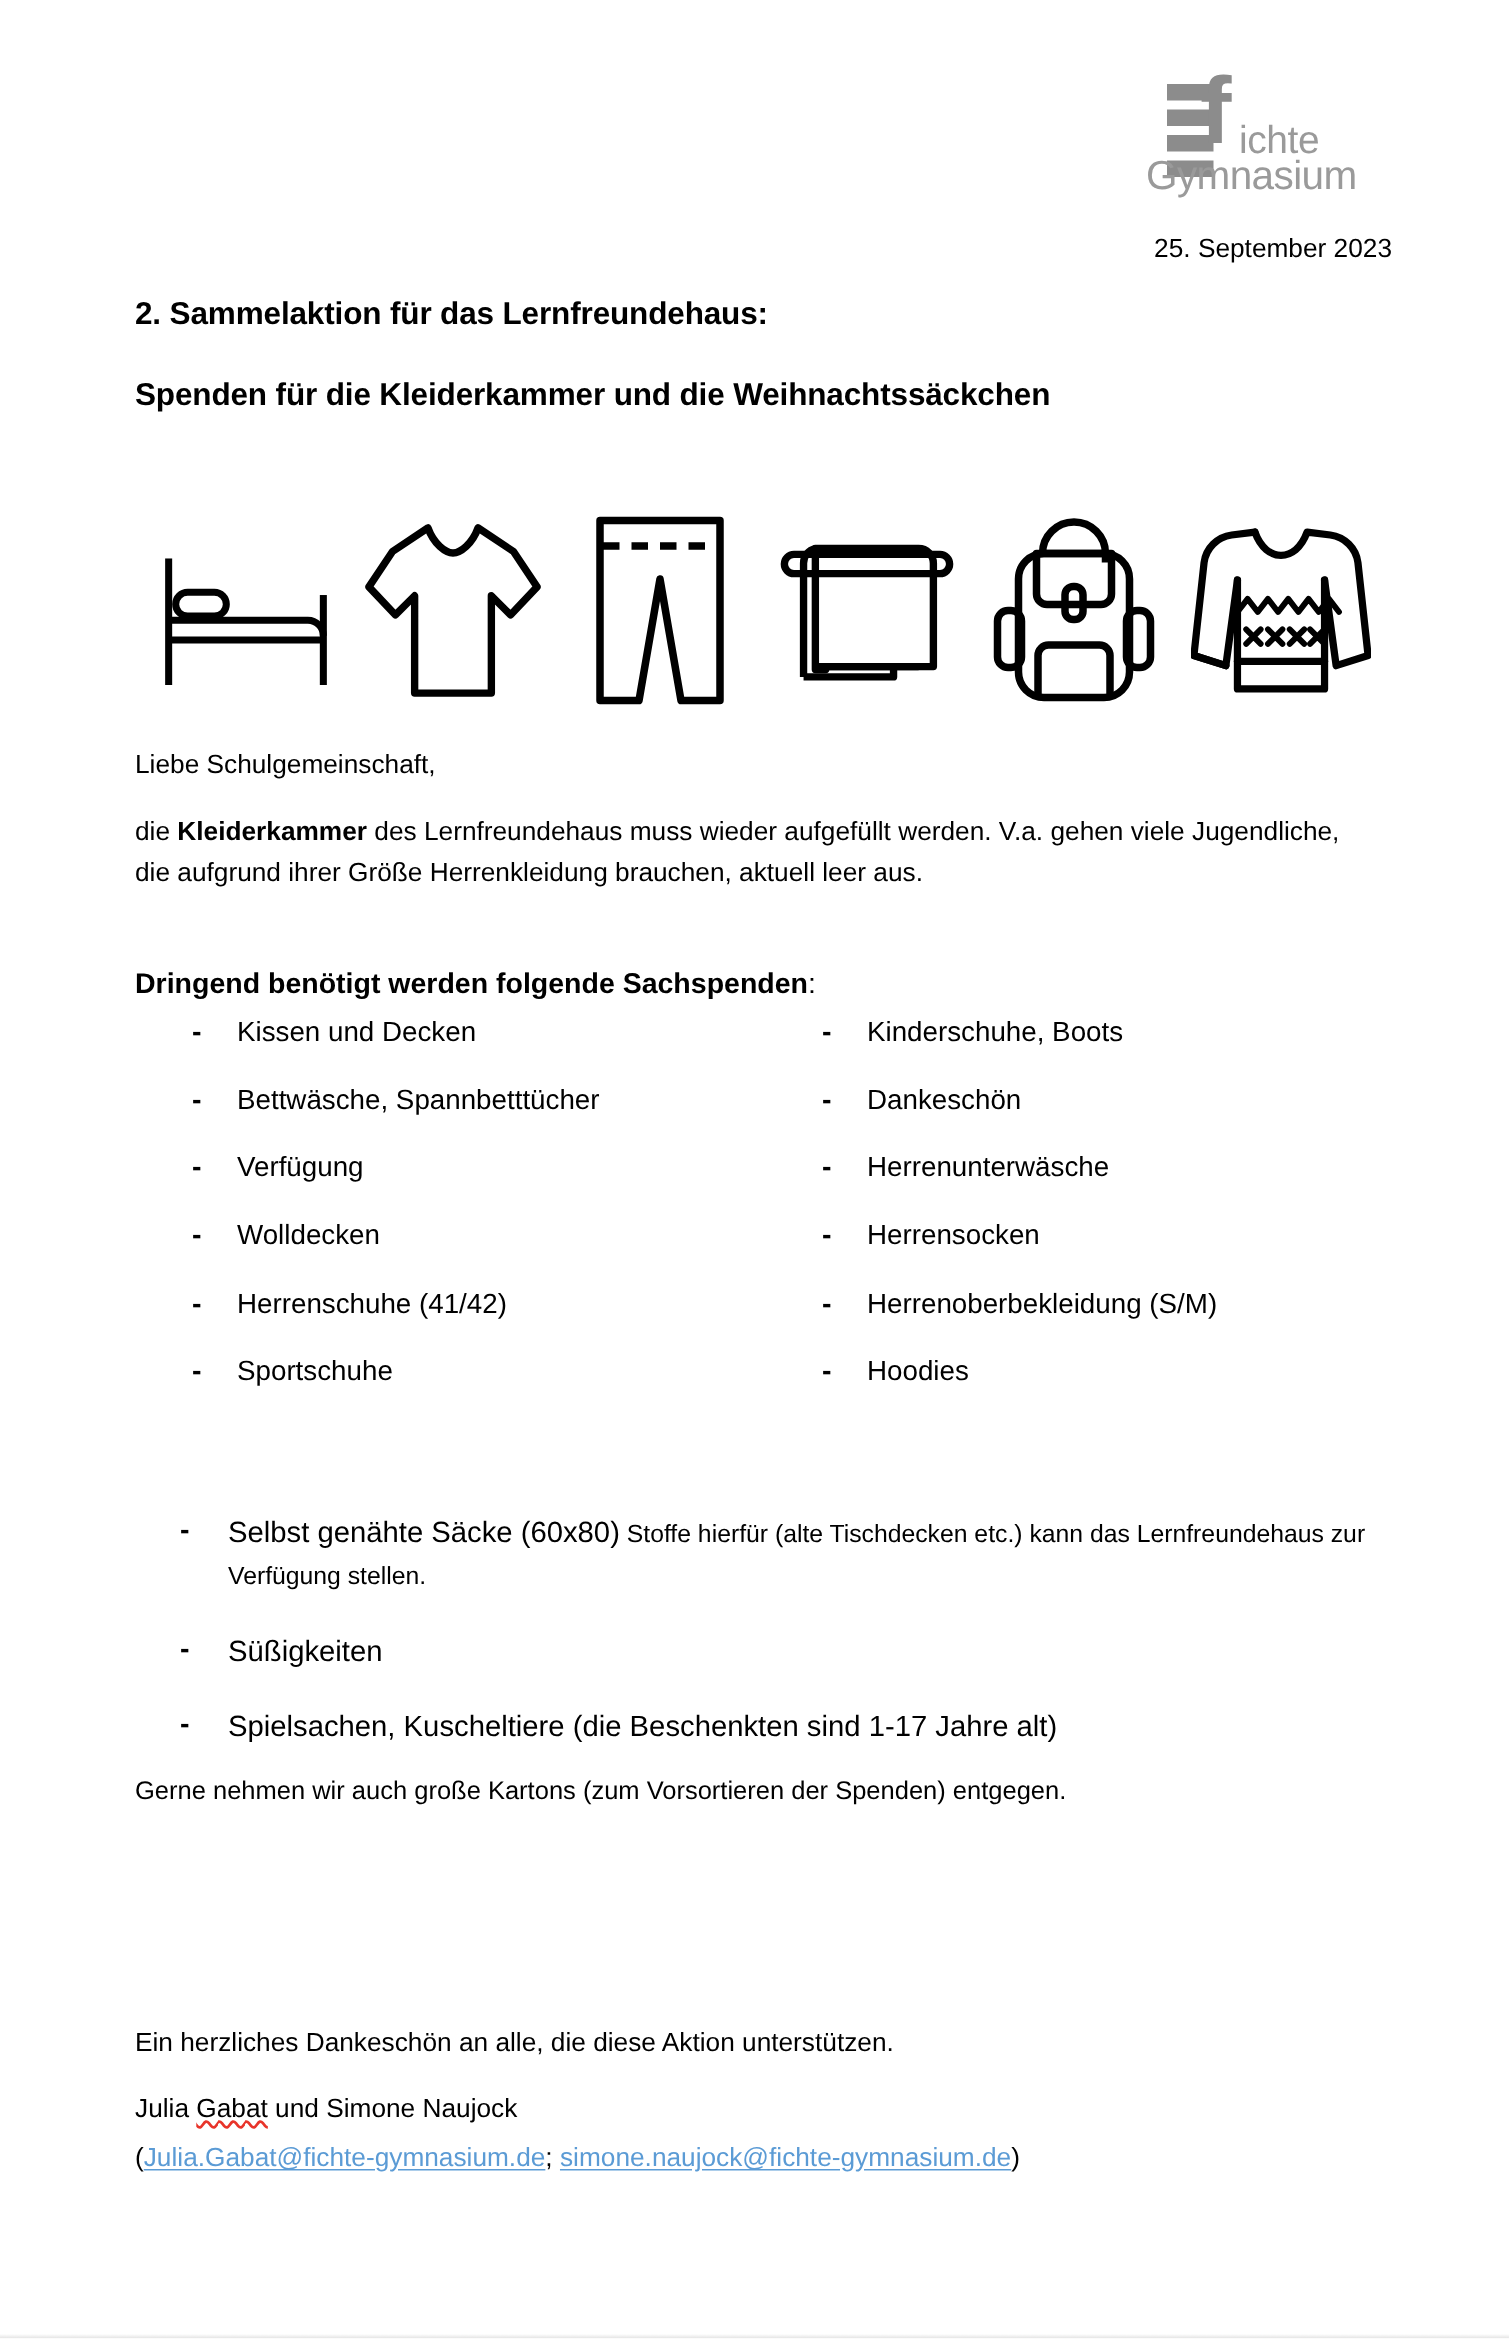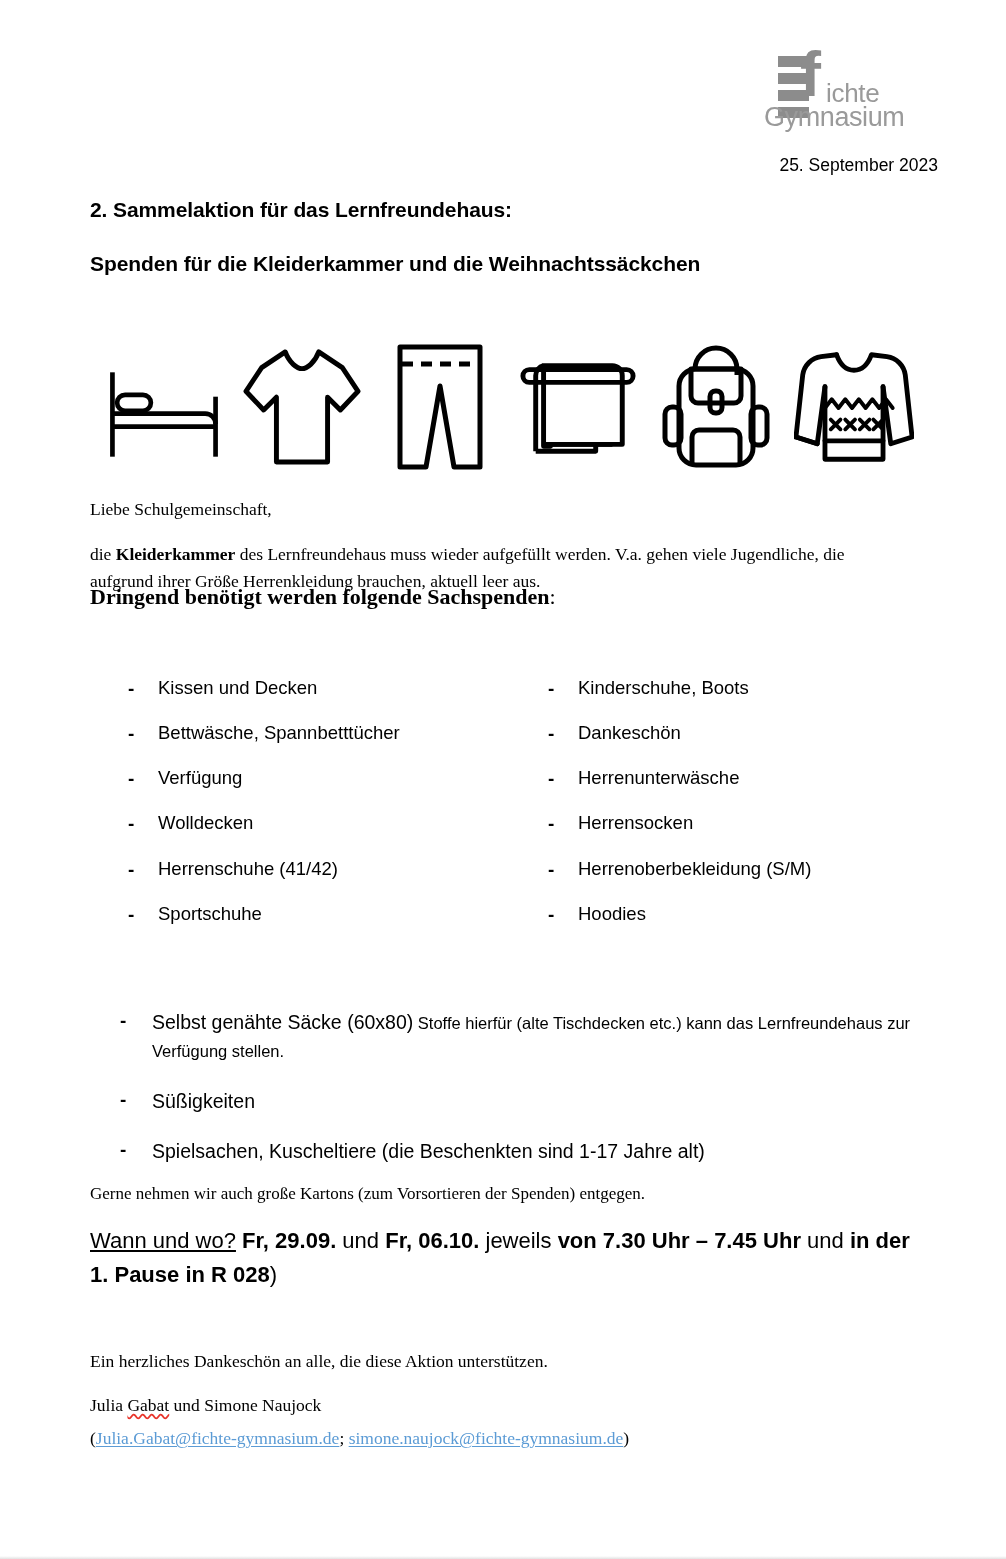--- a/index.html
+++ b/index.html
@@ -75,21 +75,21 @@
     position: absolute;
     left: -14px;
     top: 52px;
     font-size: 27px;
     line-height: 1;
     color: #9a9a9a;
     letter-spacing: -0.4px;
   }
   .doc-date {
     position: absolute;
-    right: 68px;
+    right: 78px;
     top: 155px;
     font-size: 17.5px;
     color: #000;
     white-space: nowrap;
   }
 
   
   .h-title {
     position: absolute;
     left: 90px;
@@ -119,25 +119,24 @@
     justify-content: center;
   }
 
   
   .para {
     position: absolute;
     left: 90px;
     font-size: 17.5px;
     line-height: 1.52;
     color: #000;
-    font-family: Liberation Serif, serif;
   }
   #p-greeting { top: 496px; width: 700px; }
   #p-intro    { top: 541px; width: 812px; }
-  #h-needed   { top: 580px; font-size: 22px; font-weight: bold; text-align: right; }
+  #h-needed   { top: 643px; font-size: 19px; font-weight: bold; text-align: right; }
   #h-needed .plain { font-weight: normal; }
 
   
   .bullets {
     position: absolute;
     font-size: 18.5px;
     line-height: 1;
   }
   #list-left  { left: 128px; top: 676px; width: 420px; }
   #list-right { left: 548px; top: 676px; width: 420px; }
@@ -378,21 +377,20 @@
       <span class="bullet-text">Süßigkeiten</span>
     </div>
     <div class="bullet-item">
       <span class="bullet-mark">-</span>
       <span class="bullet-text">Spielsachen, Kuscheltiere (die Beschenkten sind 1-17 Jahre alt)</span>
     </div>
   </div>
 
   <div class="para" id="p-kartons">Gerne nehmen wir auch große Kartons (zum Vorsortieren der Spenden) entgegen.</div>
 
-  <div id="p-when"><span class="underlined">Wann und wo?</span><b> Fr, 29.09.</b><span> und </span><b>Fr, 06.10.</b><span> jeweils </span><b>von 7.30 Uhr – 7.45 Uhr</b><span> und </span><b>in der 1. Pause in R 028</b><span>)</span></div>
 
   <div class="para" id="p-thanks">Ein herzliches Dankeschön an alle, die diese Aktion unterstützen.</div>
 
   <div class="para" id="p-signers"><span>Julia </span><span class="spell-error">Gabat</span><span> und Simone Naujock</span></div>
 
   <div class="para" id="p-emails"><span class="paren">(</span><a class="mail-link" href="#">Julia.Gabat@fichte-gymnasium.de</a><span class="semi">; </span><a class="mail-link" href="#">simone.naujock@fichte-gymnasium.de</a><span class="paren">)</span></div>
 
 </div>
 
 </body></html>

